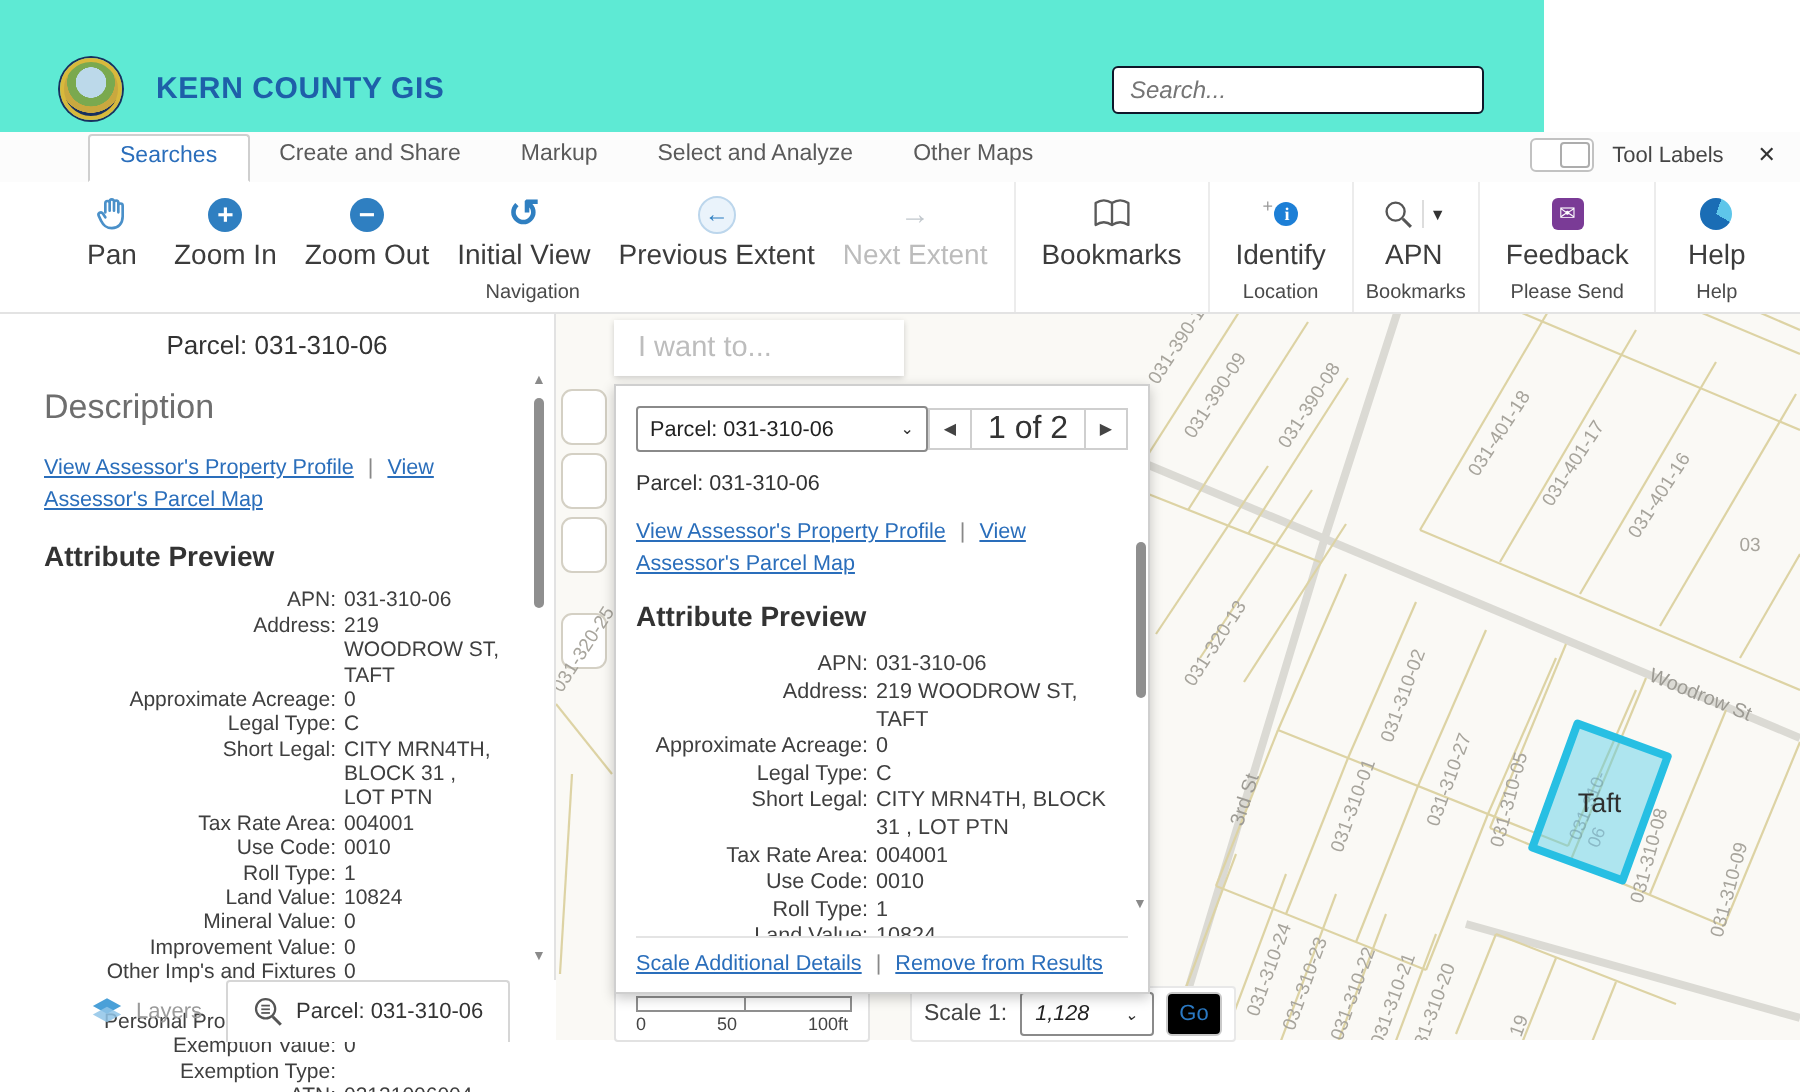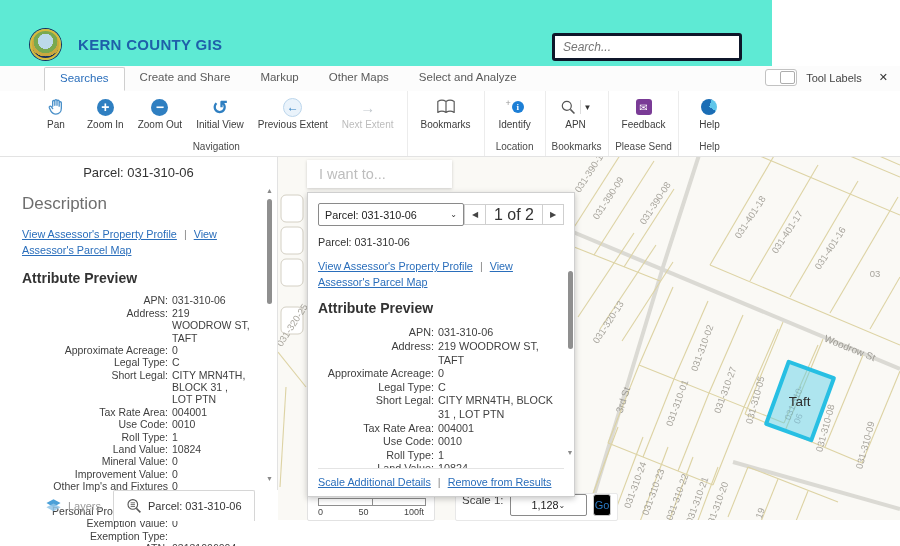--- a/index.html
+++ b/index.html
@@ -5,21 +5,21 @@
   html,body{margin:0;padding:0;background:#fff;}
   #app{position:relative;width:900px;height:546px;background:#fff;overflow:hidden;
        font-family:"Liberation Sans",sans-serif;color:#3c3c3c;}
 
   
   .header{position:absolute;left:0;top:0;width:772px;height:66px;background:#5eead4;z-index:50;}
   .logo{position:absolute;left:30px;top:29px;width:27px;height:27px;border-radius:50%;
         background:radial-gradient(circle at 50% 38%, #bcd9ea 0 35%, #7aa94f 36% 55%, #c9a83f 56% 70%, #17305e 71% 100%);
         border:2px solid #d8b93c;box-shadow:0 0 0 1px #17305e;}
   .app-title{position:absolute;left:78px;top:36px;font-size:15px;font-weight:bold;color:#1e5fa9;letter-spacing:.3px;}
-  .search-box{position:absolute;right:30px;top:33px;width:168px;height:22px;border:3px solid #0f172a;border-radius:3px;
+  .search-box{position:absolute;right:30px;top:33px;width:168px;height:22px;border:1px solid #0f172a;border-radius:3px;
         font-style:italic;font-size:12px;color:#888;padding:0 8px;outline:none;font-family:"Liberation Sans",sans-serif;}
 
   
   .menubar{position:absolute;left:0;top:66px;width:900px;height:25px;background:#fcfcfc;
         border-bottom:1px solid #d8d8d8;z-index:50;display:flex;align-items:flex-end;padding-left:16px;}
   .menu-tabs{display:flex;margin-left:28px;height:24px;}
   .mtab{padding:4px 15px 5px;font-size:11.5px;color:#5a5a5a;cursor:pointer;white-space:nowrap;}
   .mtab.active{background:#fff;border:1px solid #cfcfcf;border-bottom:1px solid #fff;border-radius:2px 2px 0 0;color:#2a6ebb;}
   .menubar-right{position:absolute;right:28px;top:3px;display:flex;align-items:center;gap:9px;}
   .toggle{width:30px;height:15px;border:1px solid #c2c2c2;border-radius:3px;background:#fff;position:relative;}
@@ -28,21 +28,21 @@
   .close-x{font-size:11px;color:#333;margin-left:8px;cursor:pointer;}
 
   
   .toolbar{position:absolute;left:0;top:91px;width:900px;height:66px;background:#fff;border-bottom:1px solid #e3e3e3;
         z-index:50;display:flex;padding-left:26px;box-sizing:border-box;}
   .tgroup{display:flex;flex-direction:column;justify-content:space-between;padding:4px 6px 2px;border-right:1px solid #ececec;}
   .tgroup:last-child{border-right:none;}
   .tg-buttons{display:flex;}
   .tbtn{display:flex;flex-direction:column;align-items:center;padding:1px 7px;cursor:pointer;min-width:34px;}
   .tbtn .ticon{height:22px;display:flex;align-items:center;justify-content:center;margin-bottom:1px;}
-  .tbtn .tlabel{font-size:10px;color:#3c3c3c;white-space:nowrap;}
+  .tbtn .tlabel{font-size:14px;color:#3c3c3c;white-space:nowrap;}
   .tbtn.disabled .tlabel{color:#bcbcbc;}
   .glabel{font-size:10px;color:#4a4a4a;text-align:center;height:13px;}
   .circle-icon{width:17px;height:17px;border-radius:50%;background:#2f7fc1;color:#fff;font-size:14px;font-weight:bold;
         display:flex;align-items:center;justify-content:center;line-height:1;}
   .circle-soft{width:17px;height:17px;border-radius:50%;background:#eaf3fb;border:1px solid #bcd6ec;color:#2f7fc1;
         font-size:12px;display:flex;align-items:center;justify-content:center;line-height:1;}
   .init-view{color:#2f7fc1;font-size:19px;font-weight:bold;line-height:1;}
   .next-arrow{color:#c2c8cd;font-size:15px;}
   .info-dot{width:12px;height:12px;border-radius:50%;background:#1d7fd6;color:#fff;font-size:9px;font-weight:bold;
         display:flex;align-items:center;justify-content:center;font-family:"Liberation Serif",serif;}
@@ -119,25 +119,25 @@
   .popup-scroll .arr{position:absolute;bottom:0;left:0;width:8px;text-align:center;font-size:7px;color:#8a8a8a;}
   .popup-footer{border-top:1px solid #e4e4e4;padding-top:7px;font-size:10.8px;}
 
   
   .scalebar-box{position:absolute;left:307px;top:493px;width:128px;height:28px;background:#fff;z-index:15;
         border:1px solid #e2e2e2;border-radius:2px;box-sizing:border-box;padding:4px 10px 0;}
   .sb-bar{width:106px;height:6px;border:1px solid #8f8f8f;position:relative;background:#fff;}
   .sb-bar .tick{position:absolute;left:50%;top:0;width:1px;height:6px;background:#8f8f8f;}
   .sb-labels{display:flex;justify-content:space-between;font-size:9px;color:#444;margin-top:1px;}
   .scale-widget{position:absolute;left:455px;top:493px;width:163px;height:28px;background:#fff;z-index:15;
-        border:1px solid #e8e8e8;border-radius:2px;box-sizing:border-box;display:flex;
+        border:1px solid #e8e8e8;border-radius:2px;box-sizing:border-box;display:flex;align-items:center;
         padding:0 6px;gap:6px;}
   .scale-label{font-size:11.5px;color:#444;white-space:nowrap;}
   .scale-select{flex:1;height:20px;border:1px solid #8a8a8a;border-radius:2px;display:flex;align-items:center;
-        justify-content:space-between;padding:0 21px;font-size:10.8px;color:#222;cursor:pointer;background:#fff;}
+        justify-content:space-between;padding:0 7px;font-size:10.8px;color:#222;cursor:pointer;background:#fff;font-style:italic;}
   .go-btn{width:26px;height:20px;border:1px solid #c9c9c9;border-radius:3px;background:#000000;color:#2a79c4;
         font-size:11px;display:flex;align-items:center;justify-content:center;cursor:pointer;}
 
   svg{display:block;}
 </style>
 </head>
 <body>
 
 <div id="app">
 
@@ -270,22 +270,22 @@
     <div class="logo"></div>
     <div class="app-title">KERN COUNTY GIS</div>
     <input class="search-box" placeholder="Search..." style="">
   </div>
 
   <div class="menubar">
     <div class="menu-tabs">
       <div class="mtab active">Searches</div>
       <div class="mtab">Create and Share</div>
       <div class="mtab">Markup</div>
+      <div class="mtab">Select and Analyze</div>
       <div class="mtab">Other Maps</div>
-      <div class="mtab">Select and Analyze</div>
     </div>
     <div class="menubar-right">
       <div class="toggle">
           <div class="knob"></div>
         </div>
       <span class="tool-labels">Tool Labels</span>
       <span class="close-x">✕</span>
     </div>
   </div>
 

